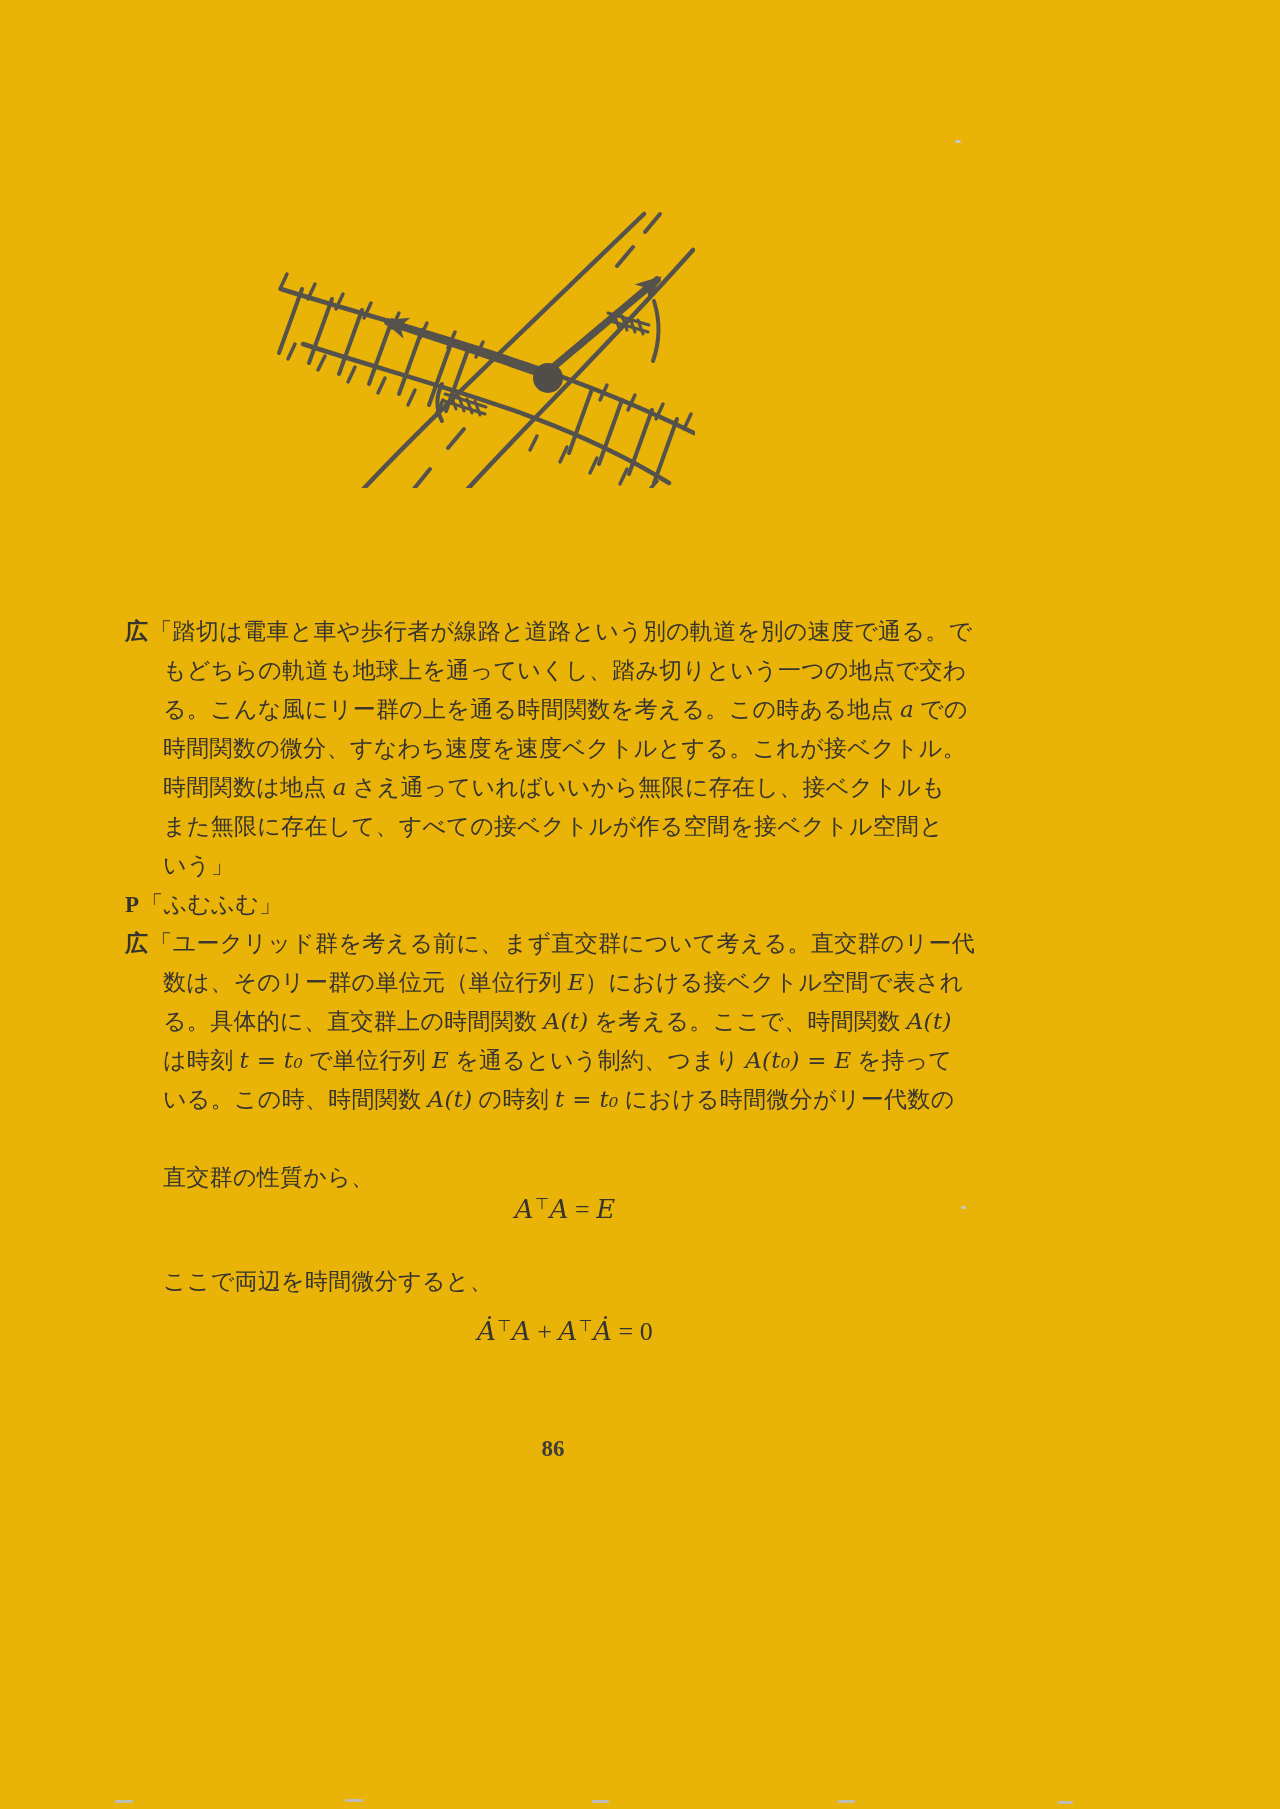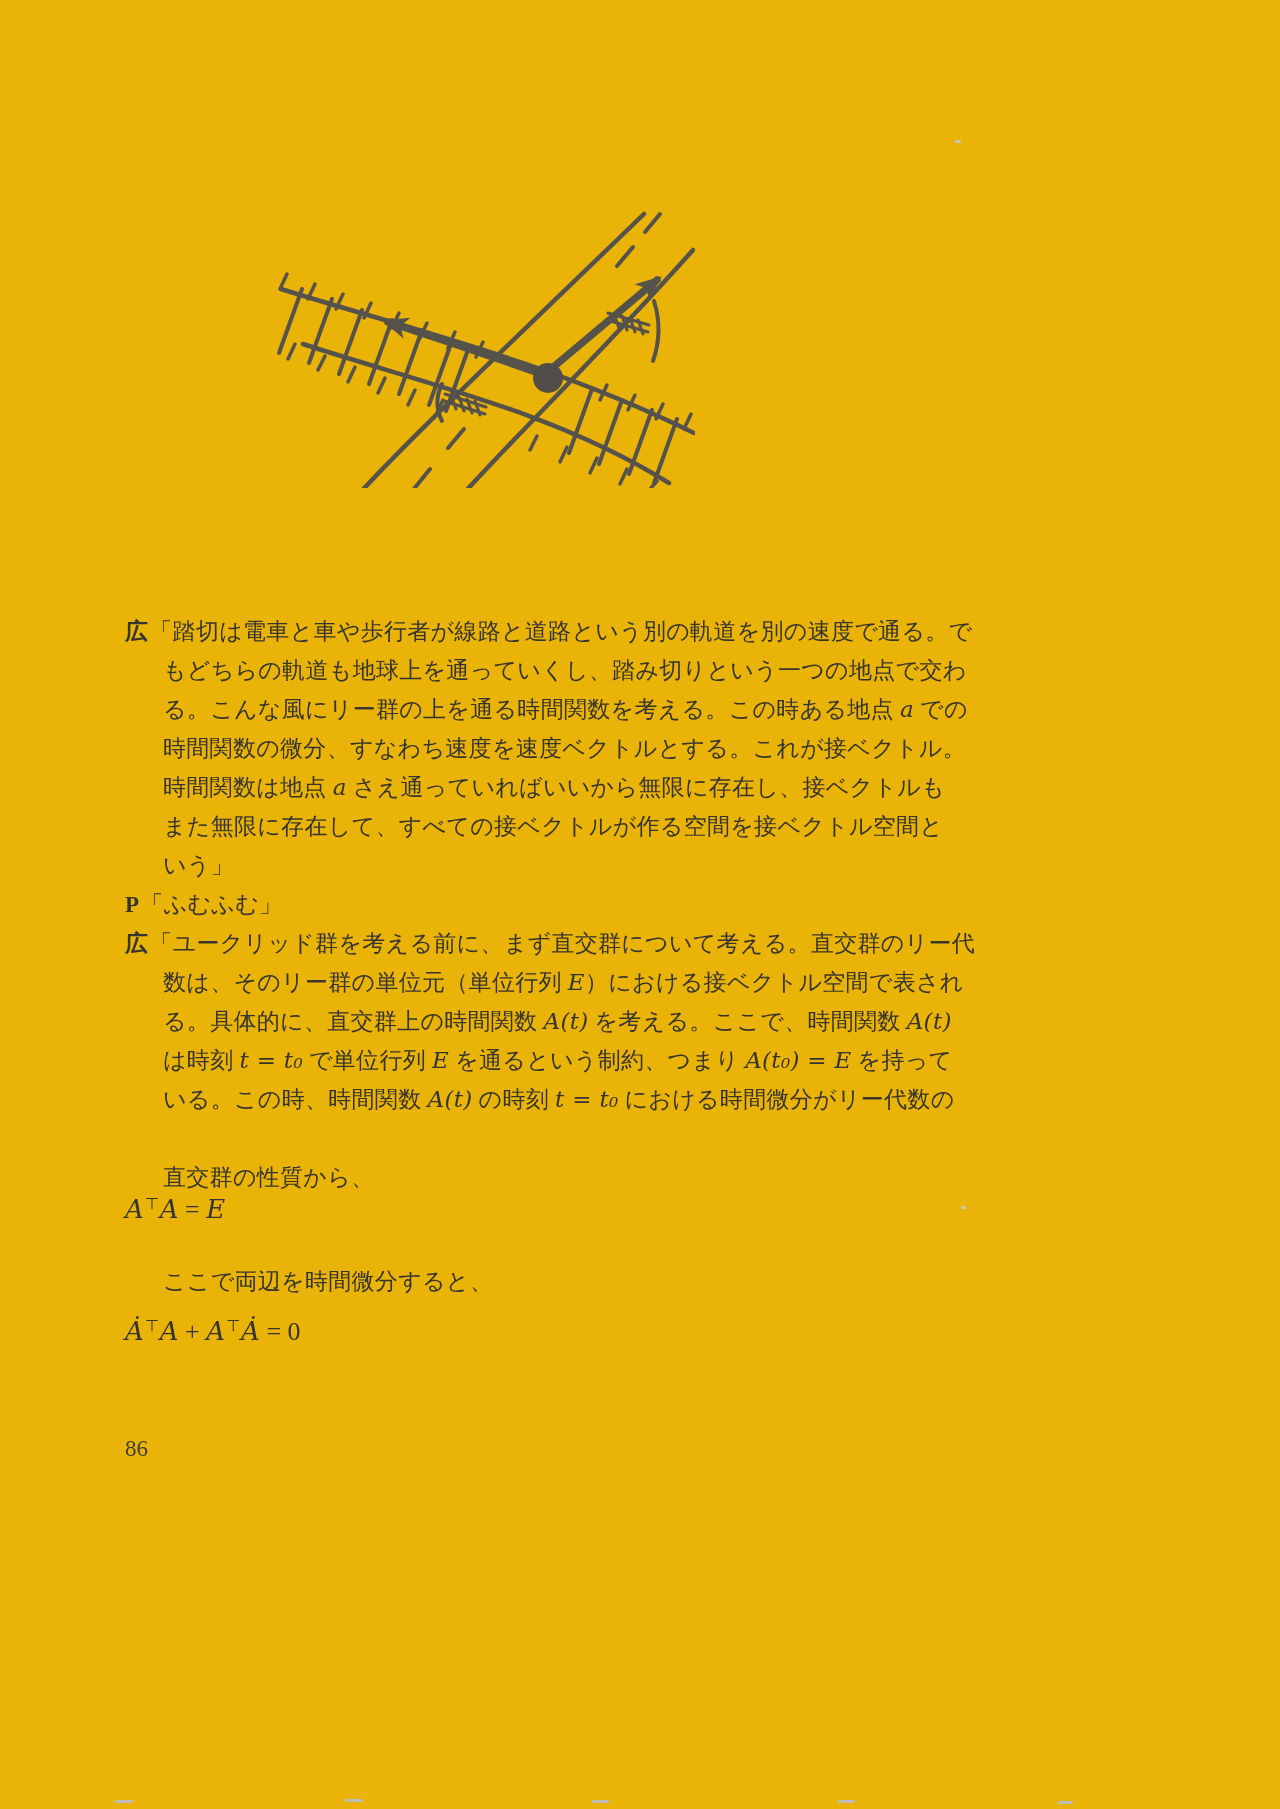--- a/index.html
+++ b/index.html
@@ -34,33 +34,34 @@
     position:relative;
     top:-0.55em;
     margin:0 1px;
     font-style:normal;
     font-family:"DejaVu Sans","Liberation Sans",sans-serif;
   }
   .eq{
     position:absolute;
     left:125px;
     width:880px;
-    text-align:left;
+    text-align:center;
     font-size:26px;
     line-height:30px;
     white-space:nowrap;
   }
   .pageno{
     position:absolute;
     left:125px;
     width:856px;
     top:1436px;
-    text-align:left;
+    text-align:center;
     font-size:23px;
     color:#403e39;
+    font-weight:bold;
   }
   .speck{ position:absolute; background:#c9c8c2; border-radius:2px; }
   .edge-dash{ position:absolute; height:3px; background:#bdbcb6; border-radius:1px; }
 </style>
 </head>
 <body>
 
 <div class="page">
 
   <svg class="illus" viewBox="0 0 450 340" fill="none" stroke="#55524c" stroke-linecap="round" stroke-linejoin="round">

